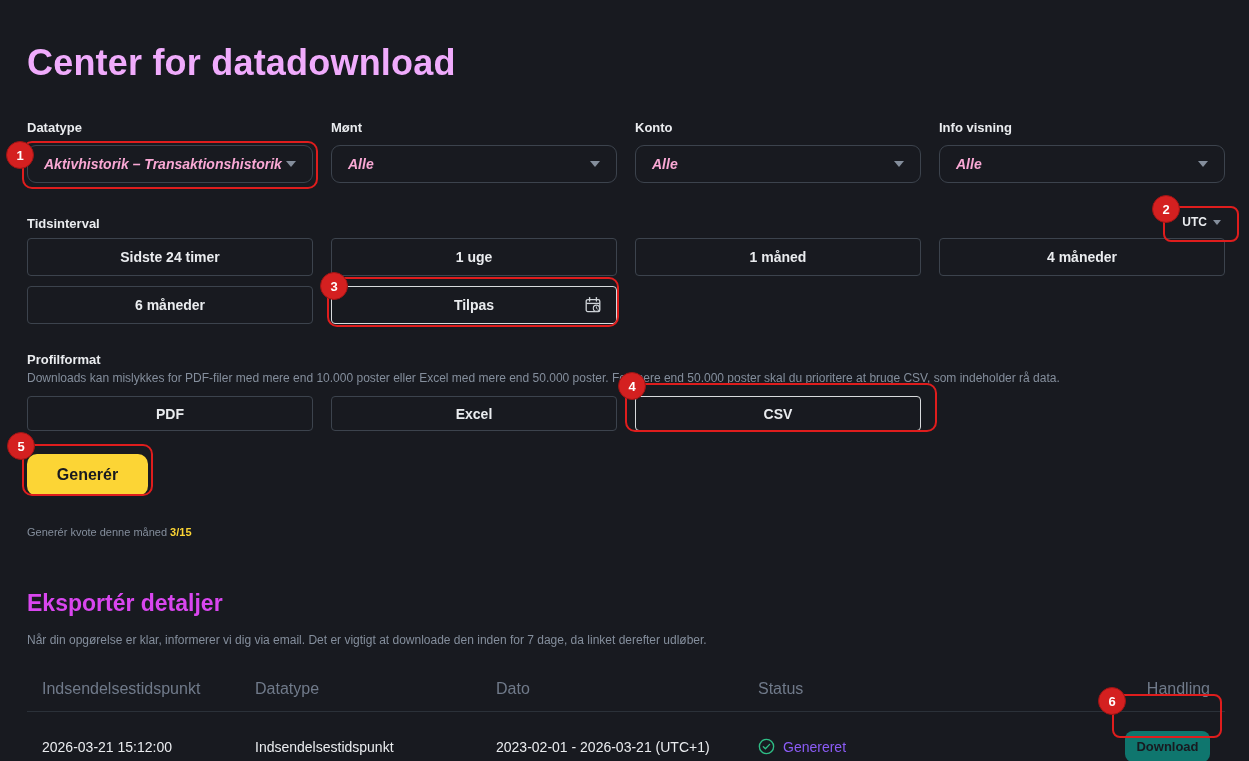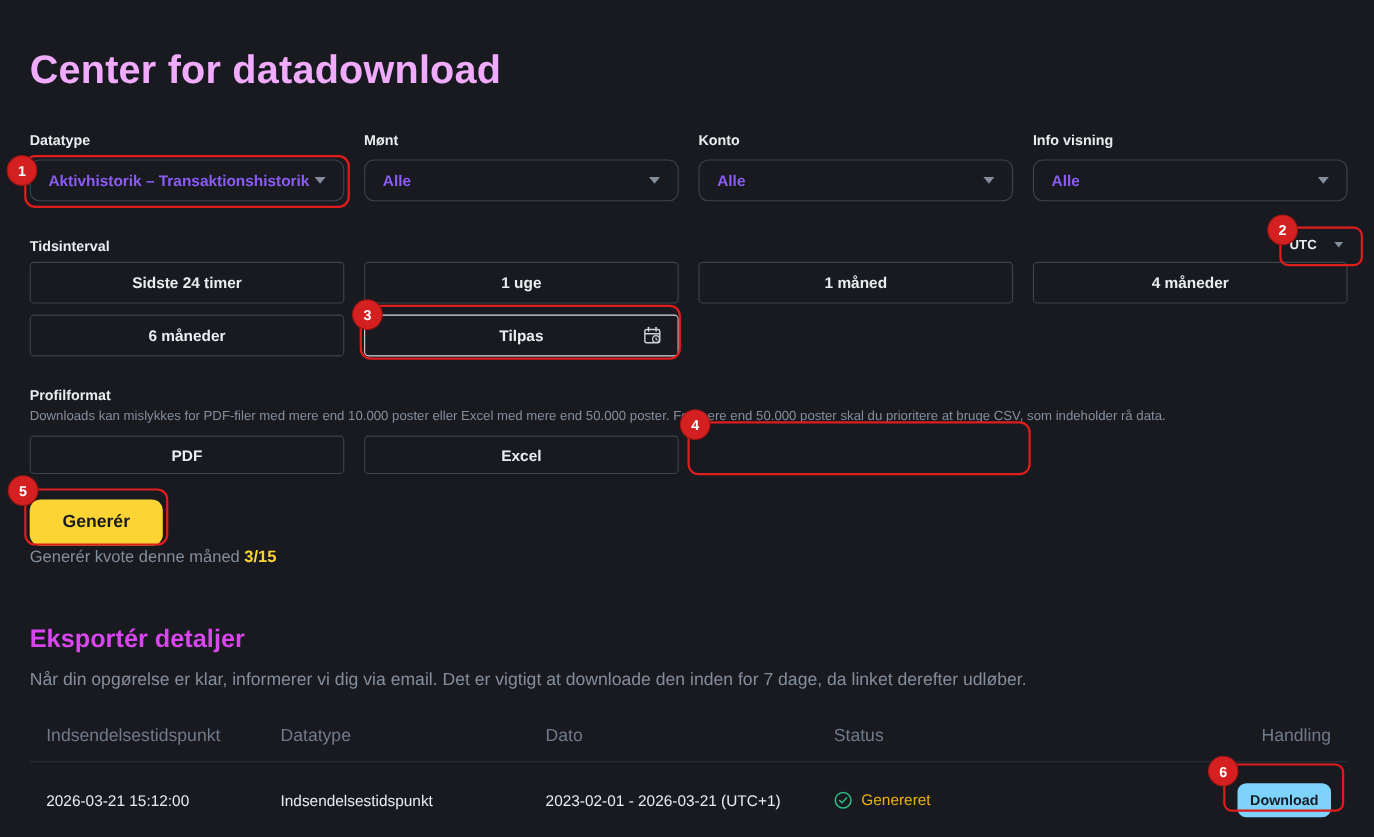--- a/index.html
+++ b/index.html
@@ -39,43 +39,44 @@
   .select-box {
     height:38px;
     border:1px solid #3c434d;
     border-radius:9px;
     display:flex;
     align-items:center;
     justify-content:space-between;
     padding:0 16px;
     font-size:14px;
     font-weight:700;
-    color:#8b5cf6;
+    color:#f9a8d4;
     cursor:pointer;
     background:transparent;
+    font-style:italic;
   }
   .caret-down {
     width:0; height:0;
     border-left:5px solid transparent;
     border-right:5px solid transparent;
     border-top:6px solid #848e9c;
   }
 
   
   .ti-header {
     margin-top:30px;
     display:flex;
     justify-content:space-between;
     align-items:flex-end;
     width:1198px;
   }
   .tz-select {
     display:flex;
     align-items:center;
-    gap:16px;
+    gap:6px;
     font-size:12px;
     font-weight:700;
     color:#eaecef;
     cursor:pointer;
     padding:2px 4px;
   }
   .tz-select .caret-down { border-top-width:5px; border-left-width:4px; border-right-width:4px; }
   .ti-grid {
     margin-top:7px;
     display:grid;
@@ -123,26 +124,26 @@
     border-radius:10px;
     font-family:"Liberation Sans", sans-serif;
     font-size:16px;
     font-weight:700;
     color:#181a20;
     cursor:pointer;
     display:flex;
     align-items:center;
     justify-content:center;
   }
-  .quota { margin-top:2px; font-size:15px; color:#848e9c; }
+  .quota { margin-top:30px; font-size:11px; color:#848e9c; }
   .quota .quota-val { color:#fcd535; font-weight:700; }
 
   
   .export-title { margin-top:52px; font-size:23px; font-weight:700; color:#d946ef; }
-  .export-note { margin-top:16px; font-size:16px; color:#848e9c; }
+  .export-note { margin-top:16px; font-size:12px; color:#848e9c; }
 
   .table { margin-top:24px; width:1198px; }
   .t-row {
     display:grid;
     grid-template-columns:213px 241px 262px 1fr auto;
     align-items:center;
     padding:0 15px;
   }
   .t-head {
     font-size:16px;
@@ -155,29 +156,29 @@
   .t-body {
     height:70px;
     font-size:14px;
     font-weight:500;
     color:#eaecef;
     border-bottom:1px solid #2b3139;
   }
   .col-right { text-align:right; }
   .status-cell {
     display:flex;
-    align-items:flex-start;
+    align-items:center;
     gap:8px;
-    color:#eab308;
+    color:#8b5cf6;
   }
   .download-btn {
     justify-self:end;
     width:85px;
     height:31px;
-    background:#7dd3fc;
+    background:#0f766e;
     border:none;
     border-radius:8px;
     font-family:"Liberation Sans", sans-serif;
     font-size:13px;
     font-weight:700;
     color:#181a20;
     cursor:pointer;
     display:flex;
     align-items:center;
     justify-content:center;
@@ -270,20 +271,21 @@
         </svg>
       </span>
     </div>
   </div>
 
   <div class="pf-label">Profilformat</div>
   <div class="pf-note">Downloads kan mislykkes for PDF-filer med mere end 10.000 poster eller Excel med mere end 50.000 poster. For mere end 50.000 poster skal du prioritere at bruge CSV, som indeholder rå data.</div>
   <div class="pf-grid grid4">
     <div class="pill-btn">PDF</div>
     <div class="pill-btn">Excel</div>
+    <div class="pill-btn selected">CSV</div>
   </div>
 
   <button class="generate-btn">Generér</button>
   <div class="quota">
     <span>Generér kvote denne måned</span>
     <span class="quota-val">3/15</span>
   </div>
 
   <div class="export-title">Eksportér detaljer</div>
   <div class="export-note">Når din opgørelse er klar, informerer vi dig via email. Det er vigtigt at downloade den inden for 7 dage, da linket derefter udløber.</div>

